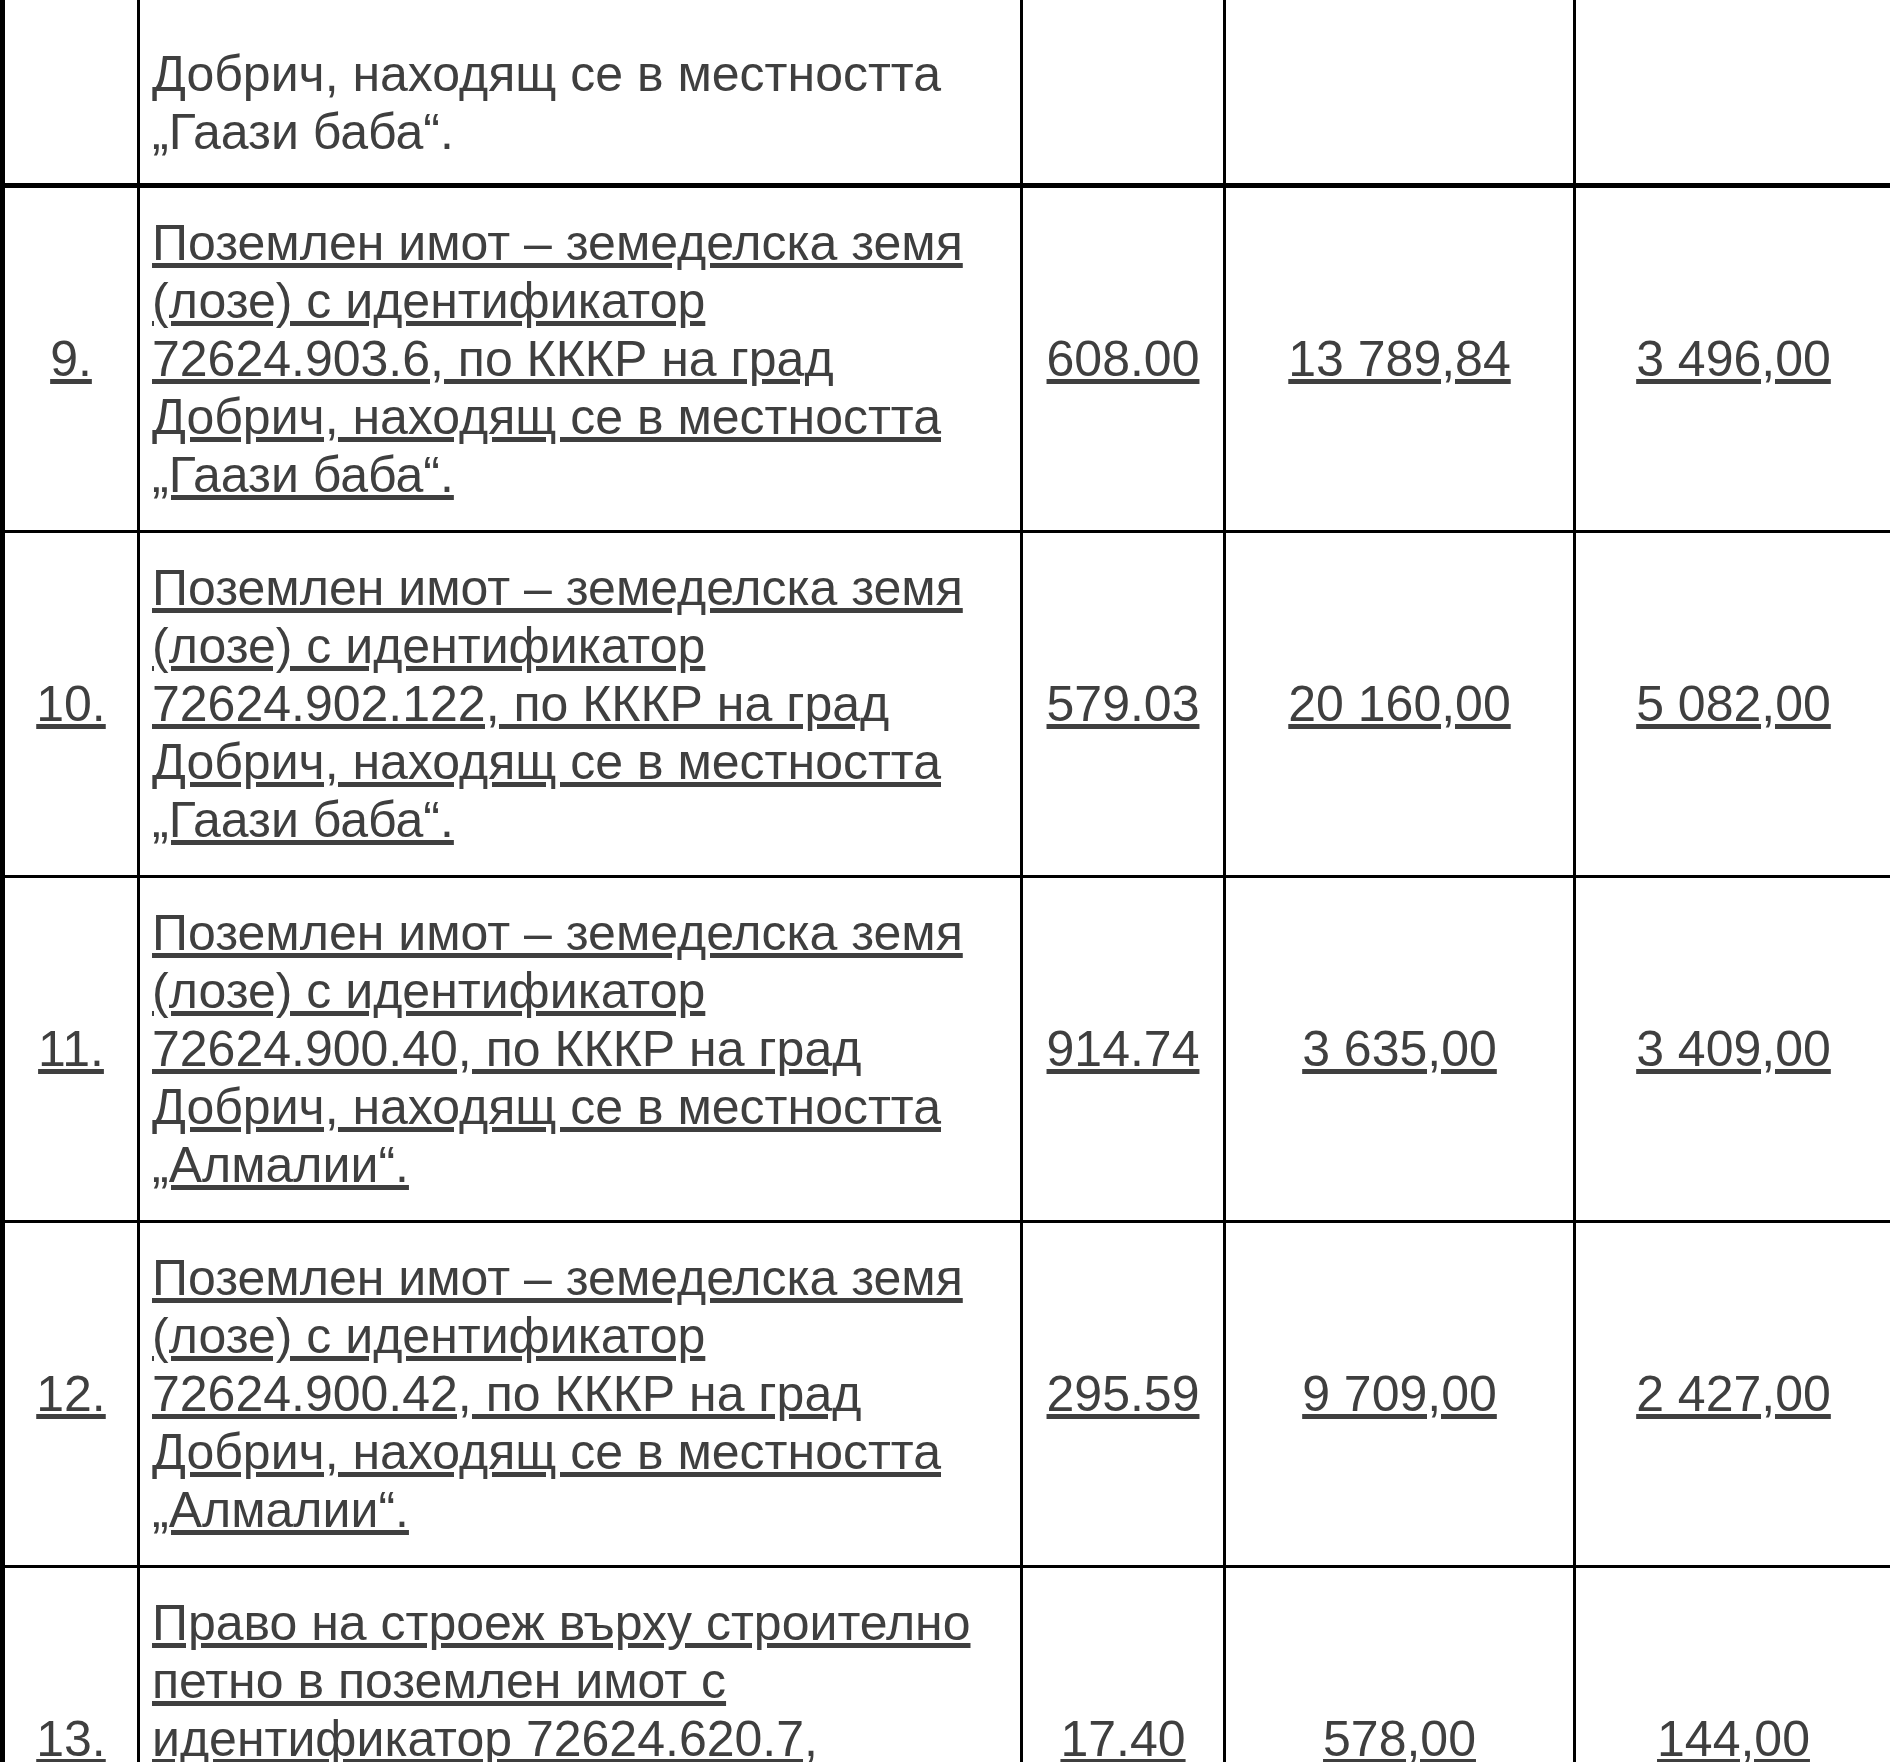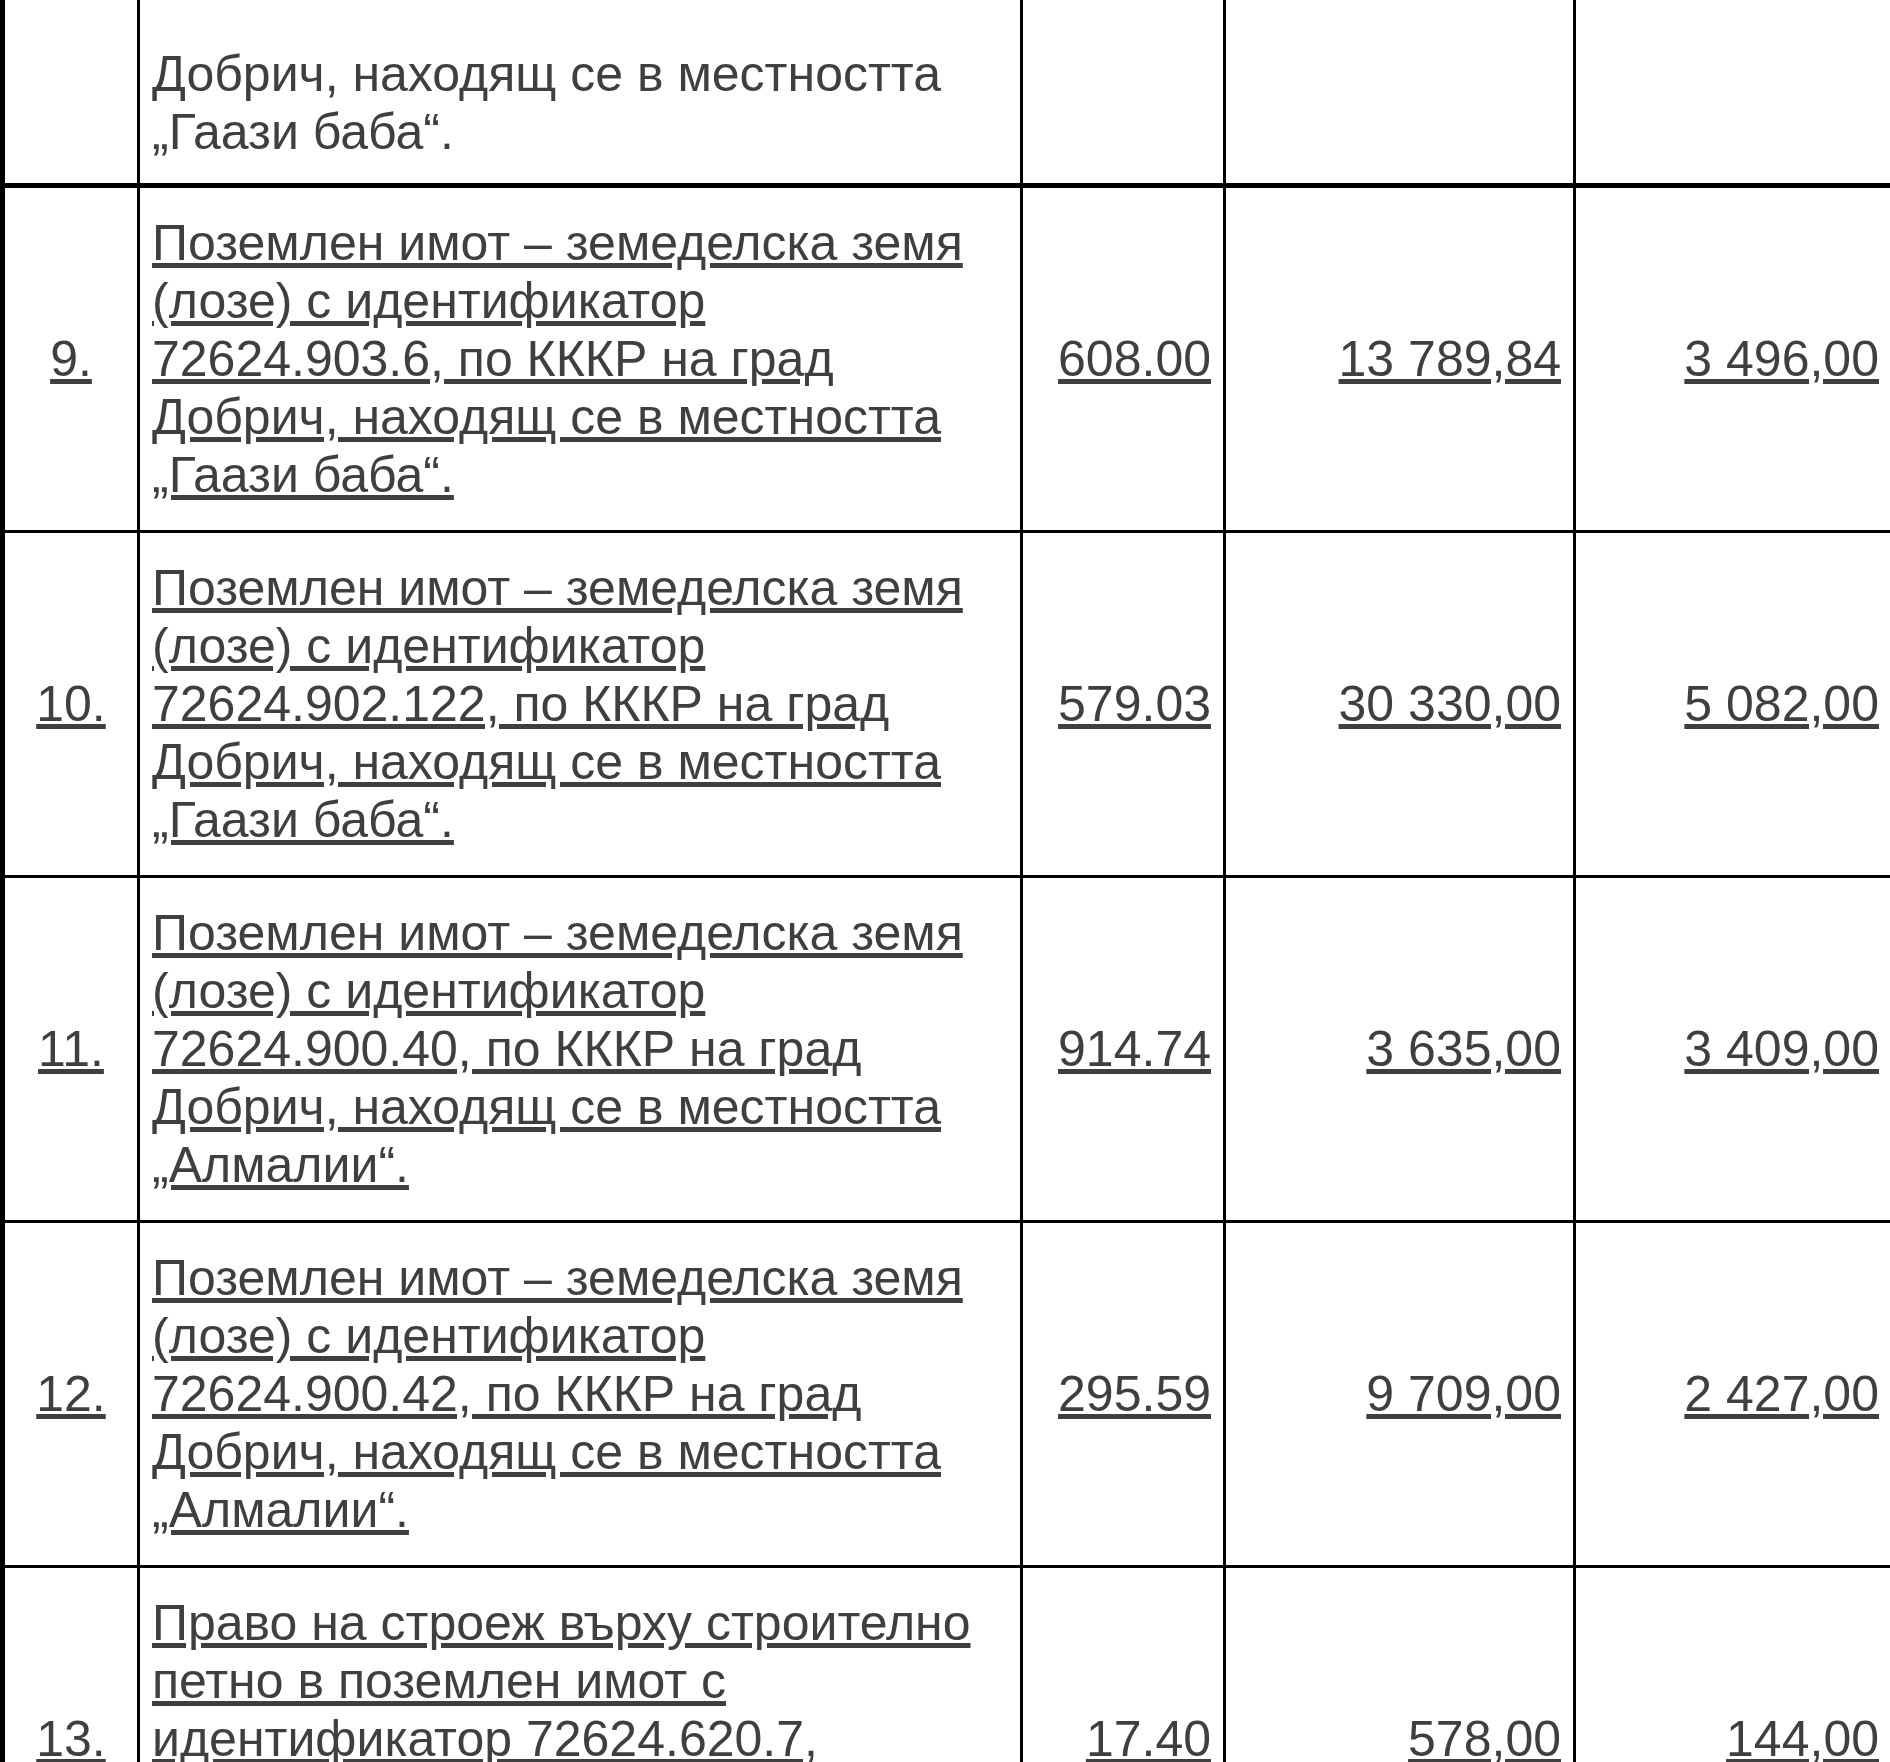--- a/index.html
+++ b/index.html
@@ -49,21 +49,21 @@
     padding-left: 20px;
     padding-right: 12px;
     line-height: 58px;
     white-space: pre-line;
   }
   tr.partial-row td.c-desc {
     vertical-align: bottom;
     padding-bottom: 22px;
   }
   td.c-val {
-    text-align: right;
+    text-align: center;
     line-height: 58px;
   }
 </style>
 </head>
 <body>
 
 <div class="viewport">
   <table class="doc-table">
     <colgroup>
       <col style="width:136px">
@@ -93,21 +93,21 @@
         <td class="c-val">3 496,00</td>
       </tr>
       <tr class="body-row">
         <td class="c-num">10.</td>
         <td class="c-desc">Поземлен имот – земеделска земя
 (лозе) с идентификатор
 72624.902.122, по КККР на град
 Добрич, находящ се в местността
 „Гаази баба“.</td>
         <td class="c-val">579.03</td>
-        <td class="c-val">30 330,00</td>
+        <td class="c-val">20 160,00</td>
         <td class="c-val">5 082,00</td>
       </tr>
       <tr class="body-row">
         <td class="c-num">11.</td>
         <td class="c-desc">Поземлен имот – земеделска земя
 (лозе) с идентификатор
 72624.900.40, по КККР на град
 Добрич, находящ се в местността
 „Алмалии“.</td>
         <td class="c-val">914.74</td>

